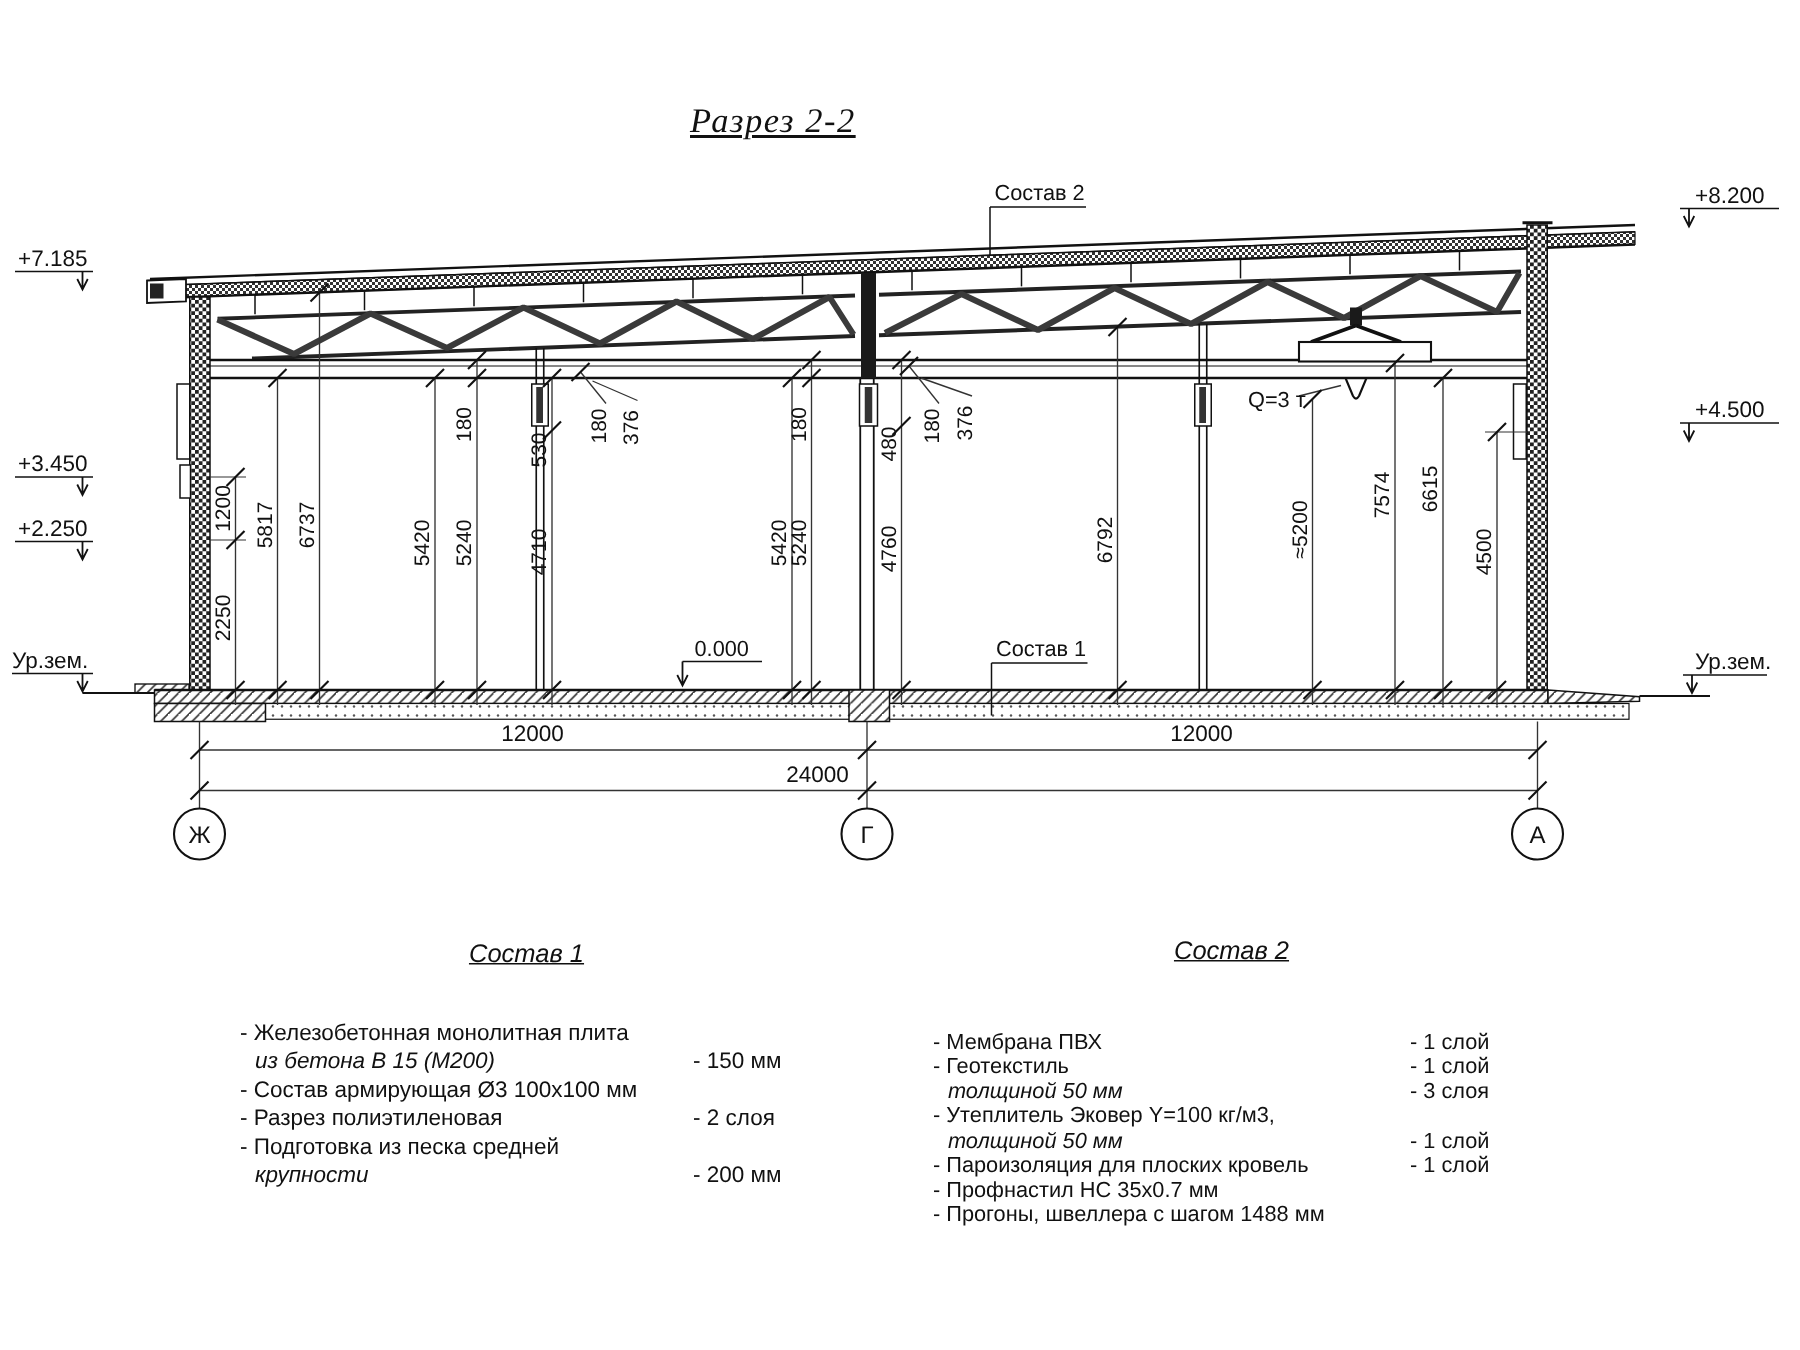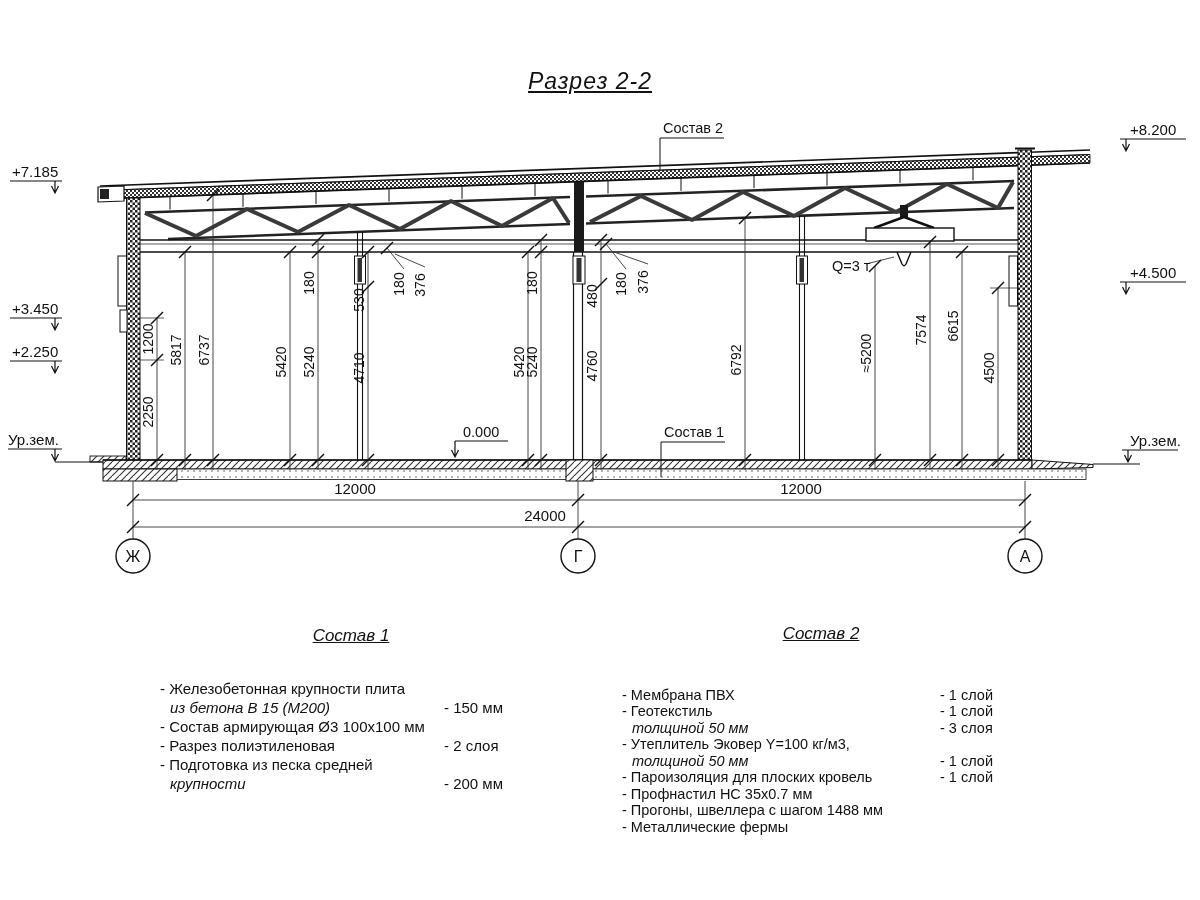--- a/index.html
+++ b/index.html
@@ -4,33 +4,33 @@
 <style>
   html,body{margin:0;padding:0;background:#ffffff;}
   body{width:1200px;height:900px;position:relative;font-family:"Liberation Sans",sans-serif;color:#111;}
   #sheet{position:absolute;left:0;top:0;width:1200px;height:900px;}
   svg text{fill:#111;}
   .dimtxt{font-size:14px;}
   .lvltxt{font-size:15px;}
   .calltxt{font-size:14.5px;}
   .axistxt{font-size:16px;}
   .hdimtxt{font-size:15px;}
-  .sheet-title{position:absolute;left:460px;top:68px;width:260px;text-align:center;
-    font-size:23px;font-style:italic;text-decoration:underline;letter-spacing:1px;}
+  .sheet-title{position:absolute;left:460px;top:68px;width:260px;
+    font-size:23px;font-style:italic;text-decoration:underline;letter-spacing:1px;font-family:Liberation Serif, serif;}
   .complist{position:absolute;font-size:15px;line-height:19px;}
   #comp1{left:160px;top:626px;width:382px;}
   #comp2{left:622px;top:626px;width:398px;line-height:16.5px;font-size:14.5px;}
   .comp-title{font-size:17px;font-style:italic;text-decoration:underline;text-align:center;}
   #comp1 .comp-title{margin-bottom:34px;}
   #comp2 .comp-title{margin-bottom:44px;}
   .crow{position:relative;}
   .crow .t{display:inline-block;}
   .crow.indent .t{padding-left:10px;font-style:italic;}
   .crow .v{position:absolute;top:0;}
-  #comp1 .crow .v{left:284px;}
+  #comp1 .crow .v{left:302px;}
   #comp2 .crow .v{left:318px;}
 </style>
 </head>
 <body>
 
 <div class="sheet-title">Разрез 2-2</div>
 
 <svg id="sheet" viewBox="0 0 1200 900" xmlns="http://www.w3.org/2000/svg">
   <defs>
     <pattern id="masonry" width="5" height="5" patternUnits="userSpaceOnUse">
@@ -319,32 +319,31 @@
       <text x="463" y="437">0.000</text>
       <line x1="455" y1="441" x2="508" y2="441" stroke="#111" stroke-width="1"></line>
       <path d="M455,441 L455,457 M451.5,450 L455,457 L458.5,450" fill="none" stroke="#111" stroke-width="1.2"></path>
     </g>
     <text x="832" y="271">Q=3 т</text>
   </g>
 </svg>
 
 <div id="comp1" class="complist">
   <div class="comp-title">Состав 1</div>
-  <div class="crow"><span class="t">- Железобетонная  крупности плита</span><span class="v"></span></div>
+  <div class="crow"><span class="t">- Железобетонная  монолитная плита</span><span class="v"></span></div>
   <div class="crow indent"><span class="t">из бетона В 15 (М200)</span><span class="v">- 150 мм</span></div>
   <div class="crow"><span class="t">- Состав армирующая Ø3 100х100 мм</span><span class="v"></span></div>
   <div class="crow"><span class="t">- Разрез полиэтиленовая</span><span class="v">-  2 слоя</span></div>
   <div class="crow"><span class="t">- Подготовка из песка средней</span><span class="v"></span></div>
   <div class="crow indent"><span class="t">крупности</span><span class="v">- 200 мм</span></div>
 </div>
 
 <div id="comp2" class="complist">
   <div class="comp-title">Состав 2</div>
   <div class="crow"><span class="t">- Мембрана ПВХ</span><span class="v">- 1 слой</span></div>
   <div class="crow"><span class="t">- Геотекстиль</span><span class="v">- 1 слой</span></div>
   <div class="crow indent"><span class="t">толщиной 50 мм</span><span class="v">- 3 слоя</span></div>
   <div class="crow"><span class="t">- Утеплитель Эковер Y=100 кг/м3,</span><span class="v"></span></div>
   <div class="crow indent"><span class="t">толщиной 50 мм</span><span class="v">- 1 слой</span></div>
   <div class="crow"><span class="t">- Пароизоляция для плоских кровель</span><span class="v">- 1 слой</span></div>
   <div class="crow"><span class="t">- Профнастил НС 35х0.7 мм</span><span class="v"></span></div>
   <div class="crow"><span class="t">- Прогоны, швеллера с шагом 1488 мм</span><span class="v"></span></div>
-  <div class="crow"><span class="t">- Металлические фермы</span><span class="v"></span></div>
 </div>
 
 </body></html>

